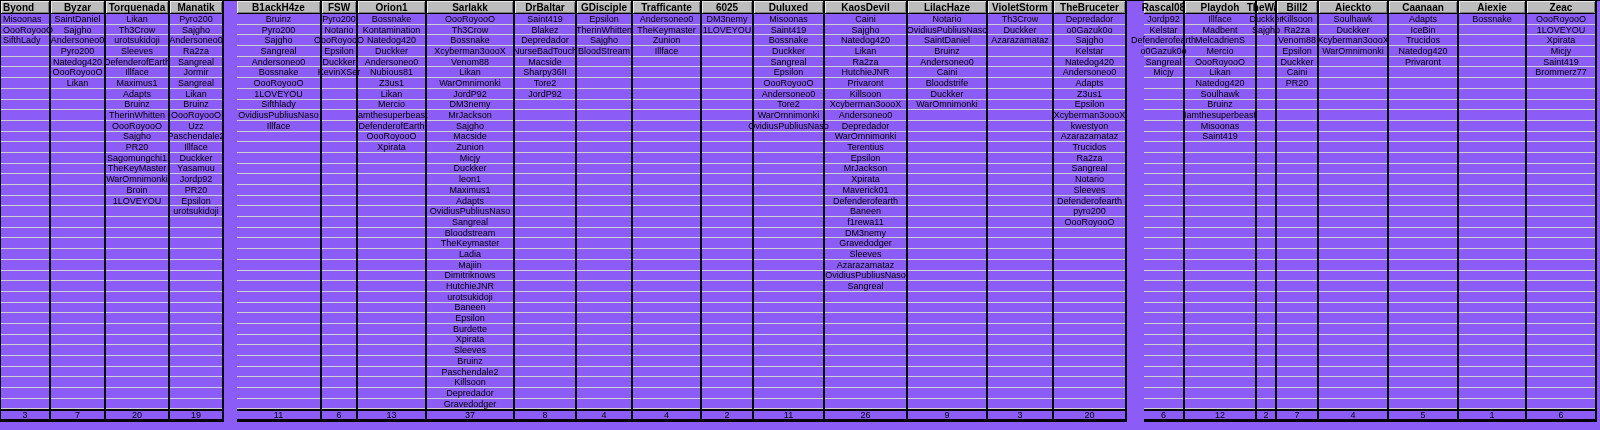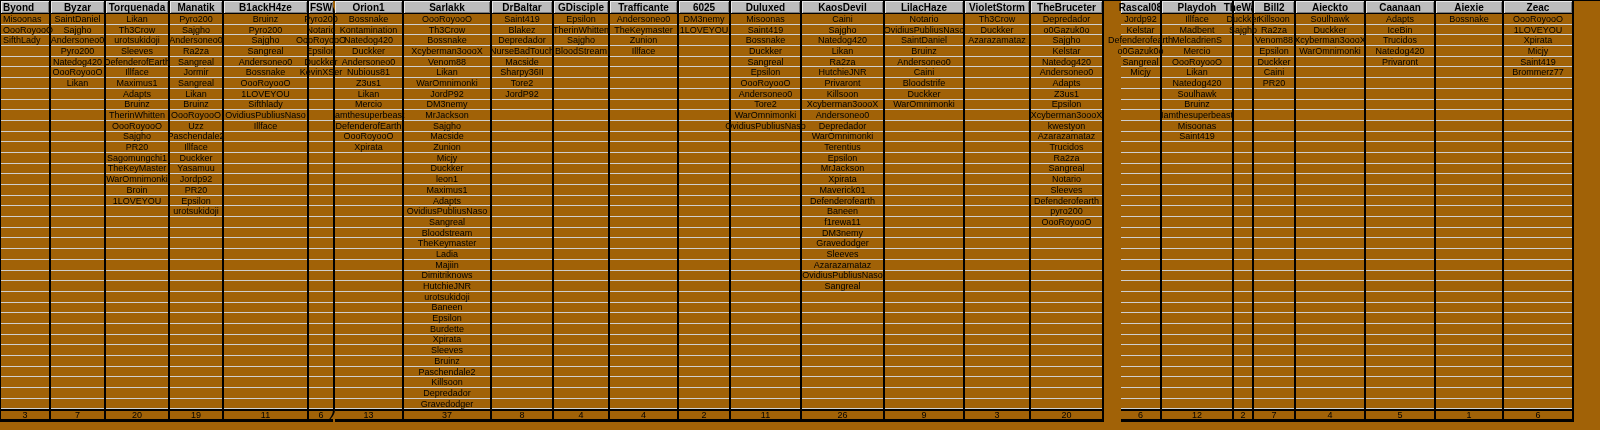--- a/index.html
+++ b/index.html
@@ -1,17 +1,17 @@
 <!DOCTYPE html>
 <html><head>
 <meta charset="utf-8">
 <style>
   html,body{margin:0;padding:0;background:#ffffff;}
   body{font-family:"Liberation Sans", sans-serif; color:#000;}
-  #sheet{width:1600px;height:430px;background:#a16207;overflow:hidden;position:relative;}
+  #sheet{width:1600px;height:430px;background:#8b5cf6;overflow:hidden;position:relative;}
   .grid{display:flex;align-items:stretch;border-top:1px solid #000;}
   .col{flex:0 0 auto;box-sizing:border-box;border-right:2px solid #000;position:relative;}
   .col.first{border-left:1px solid #000;}
   .hdr{height:13px;box-sizing:border-box;background:#bdbdbd;border-bottom:1px solid #000;
        box-shadow:inset 1px 1px 0 #e9e9e9, inset -1px -1px 0 #7c7c7c;
        display:flex;align-items:center;justify-content:center;
        font-size:10px;font-weight:bold;white-space:nowrap;overflow:visible;}
   .col.first .hdr{justify-content:flex-start;padding-left:2px;}
   .cell{height:10.7px;box-sizing:border-box;border-bottom:1px solid #cfcfcf;
         display:flex;align-items:center;justify-content:center;
@@ -285,21 +285,21 @@
         <div class="cell"></div>
         <div class="cell"></div>
         <div class="cell"></div>
         <div class="cell"></div>
         <div class="cell"></div>
         <div class="cell"></div>
         <div class="cnt">
           <span>19</span>
         </div>
       </div>
-      <div class="col" style="width: 85px;">
+      <div class="col" style="width: 85px; margin-left: 13px;">
         <div class="hdr">B1ackH4ze</div>
         <div class="cell">
           <span>Bruinz</span>
         </div>
         <div class="cell">
           <span>Pyro200</span>
         </div>
         <div class="cell">
           <span>Sajgho</span>
         </div>
@@ -350,21 +350,21 @@
         <div class="cell"></div>
         <div class="cell"></div>
         <div class="cell"></div>
         <div class="cell"></div>
         <div class="cell"></div>
         <div class="cell"></div>
         <div class="cnt">
           <span>11</span>
         </div>
       </div>
-      <div class="col" style="width: 26px; border-radius: 16px;">
+      <div class="col" style="width: 36px;">
         <div class="hdr">FSW</div>
         <div class="cell">
           <span>Pyro200</span>
         </div>
         <div class="cell">
           <span>Notario</span>
         </div>
         <div class="cell">
           <span>OooRoyooO</span>
         </div>

